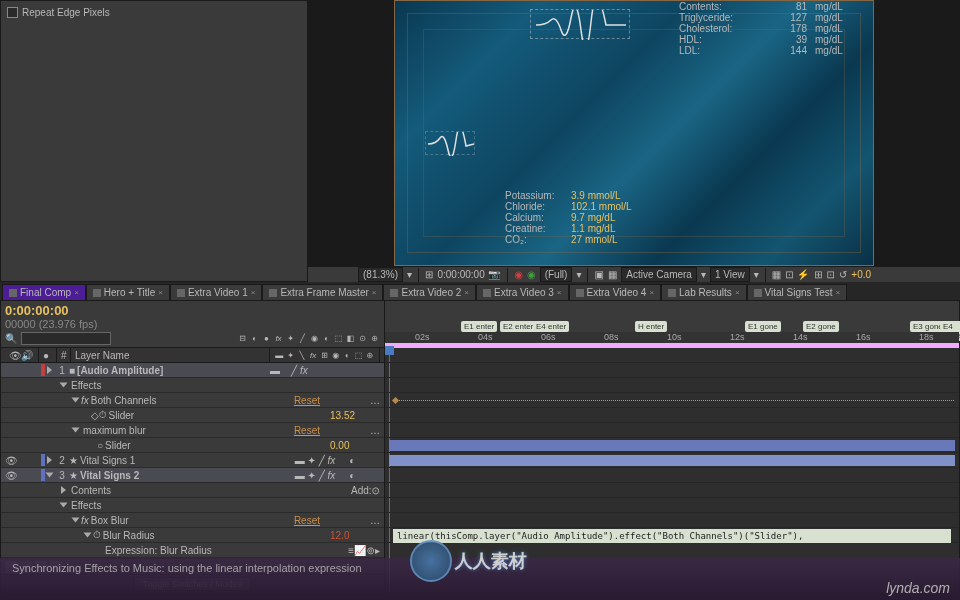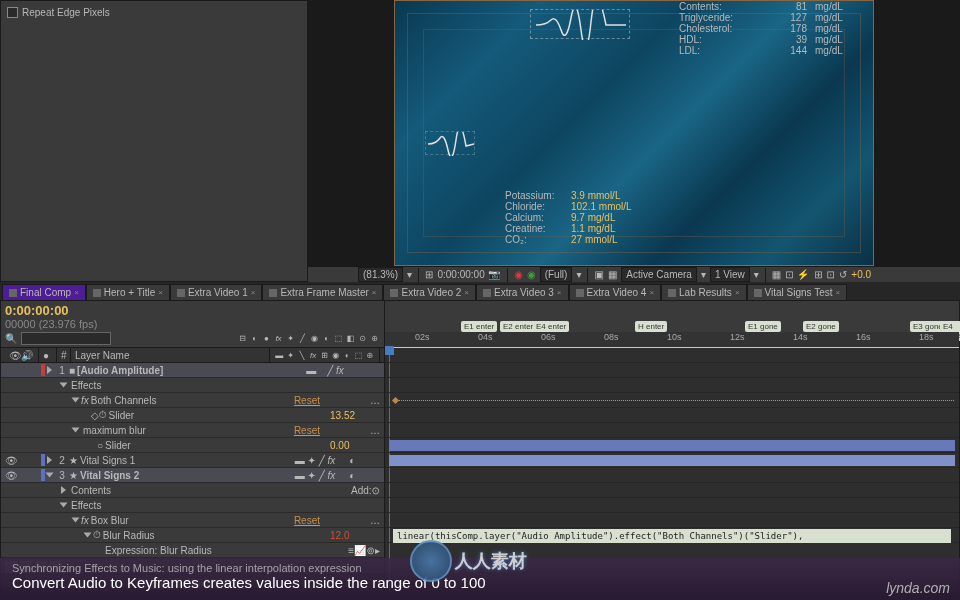--- a/index.html
+++ b/index.html
@@ -31,21 +31,21 @@
 .tab.active{background:#4c1d95}
 .tab-sq{width:8px;height:8px;background:#666}
 .tab-x{font-size:8px;color:#888}
 .timeline-header{height:48px;background:#3a3a3a;border:1px solid #1a1a1a;display:flex}
 .th-left{width:384px;border-right:1px solid #1a1a1a;padding:2px 4px}
 .timecode{color:#e8c060;font-size:13px;font-weight:bold}
 .timecode-fps{color:#888;font-size:11px}
 .search-row{display:flex;align-items:center;gap:4px;margin-top:2px}
 .search-box{background:#2a2a2a;border:1px solid #666;height:13px;width:90px}
 .th-right{flex:1;position:relative}
-.time-ruler{height:16px;background:#333;border-bottom:1px solid #f0abfc;position:relative;margin-top:31px}
+.time-ruler{height:16px;background:#333;border-bottom:5px solid #f0abfc;position:relative;margin-top:31px}
 .time-tick{position:absolute;top:0;font-size:9px;color:#aaa}
 .marker{position:absolute;top:20px;background:#d8e0d0;color:#333;font-size:8px;padding:1px 3px;border-radius:2px}
 .layers-area{background:#3a3a3a;display:flex;border:1px solid #1a1a1a;border-top:none}
 .layers-left{width:384px;border-right:1px solid #1a1a1a}
 .layers-right{flex:1;background:#2e2e2e;position:relative}
 .layer-header{height:15px;background:#333;border-bottom:1px solid #1a1a1a;display:flex;align-items:center;padding:0 4px;font-size:9px}
 .lh-section{border-right:1px solid #1a1a1a;padding:0 4px;height:100%;display:flex;align-items:center}
 .layer-row{height:15px;border-bottom:1px solid #2a2a2a;display:flex;align-items:center;padding:0 4px;font-size:9px}
 .layer-row.sel{background:#4a4a52}
 .tri{display:inline-block;width:0;height:0;border-top:4px solid transparent;border-bottom:4px solid transparent;border-left:5px solid #aaa;margin-right:3px}
@@ -302,21 +302,21 @@
           <span class="sw">⊕</span>
       </span>
     </div>
     <div class="layer-row sel">
       <span style="width:34px"></span>
       <span class="label-bar" style="background:#c04040"></span>
       <span class="tri"></span>
       <span class="layer-num">1</span>
       <span>■</span>
       <span class="layer-name" style="font-weight:bold">[Audio Amplitude]</span>
-      <span style="width:110px;text-align:center">▬ &nbsp;&nbsp; ╱ <i>fx</i></span>
+      <span style="width:110px;">▬ &nbsp;&nbsp; ╱ <i>fx</i></span>
     </div>
     <div class="layer-row">
       <span style="width:56px"></span>
         <span class="tri open"></span>
       <span class="layer-name">Effects</span>
     </div>
     <div class="layer-row">
       <span style="width:68px"></span>
         <span class="tri open"></span>
         <span style="font-style:italic">fx</span>
@@ -435,15 +435,14 @@
   </div>
 </div>
 
 <div class="logo-overlay">
   <span class="logo-circle"></span>
   <span class="logo-text">人人素材</span>
 </div>
 
 <div class="bottom-caption">
   <div class="caption-small">Synchronizing Effects to Music: using the linear interpolation expression</div>
-  <div class="caption-big">Convert Audio to Keyframes creates values inside the range of 0 to 100</div>
   <div class="watermark">lynda.com</div>
 </div>
 
 </body></html>

